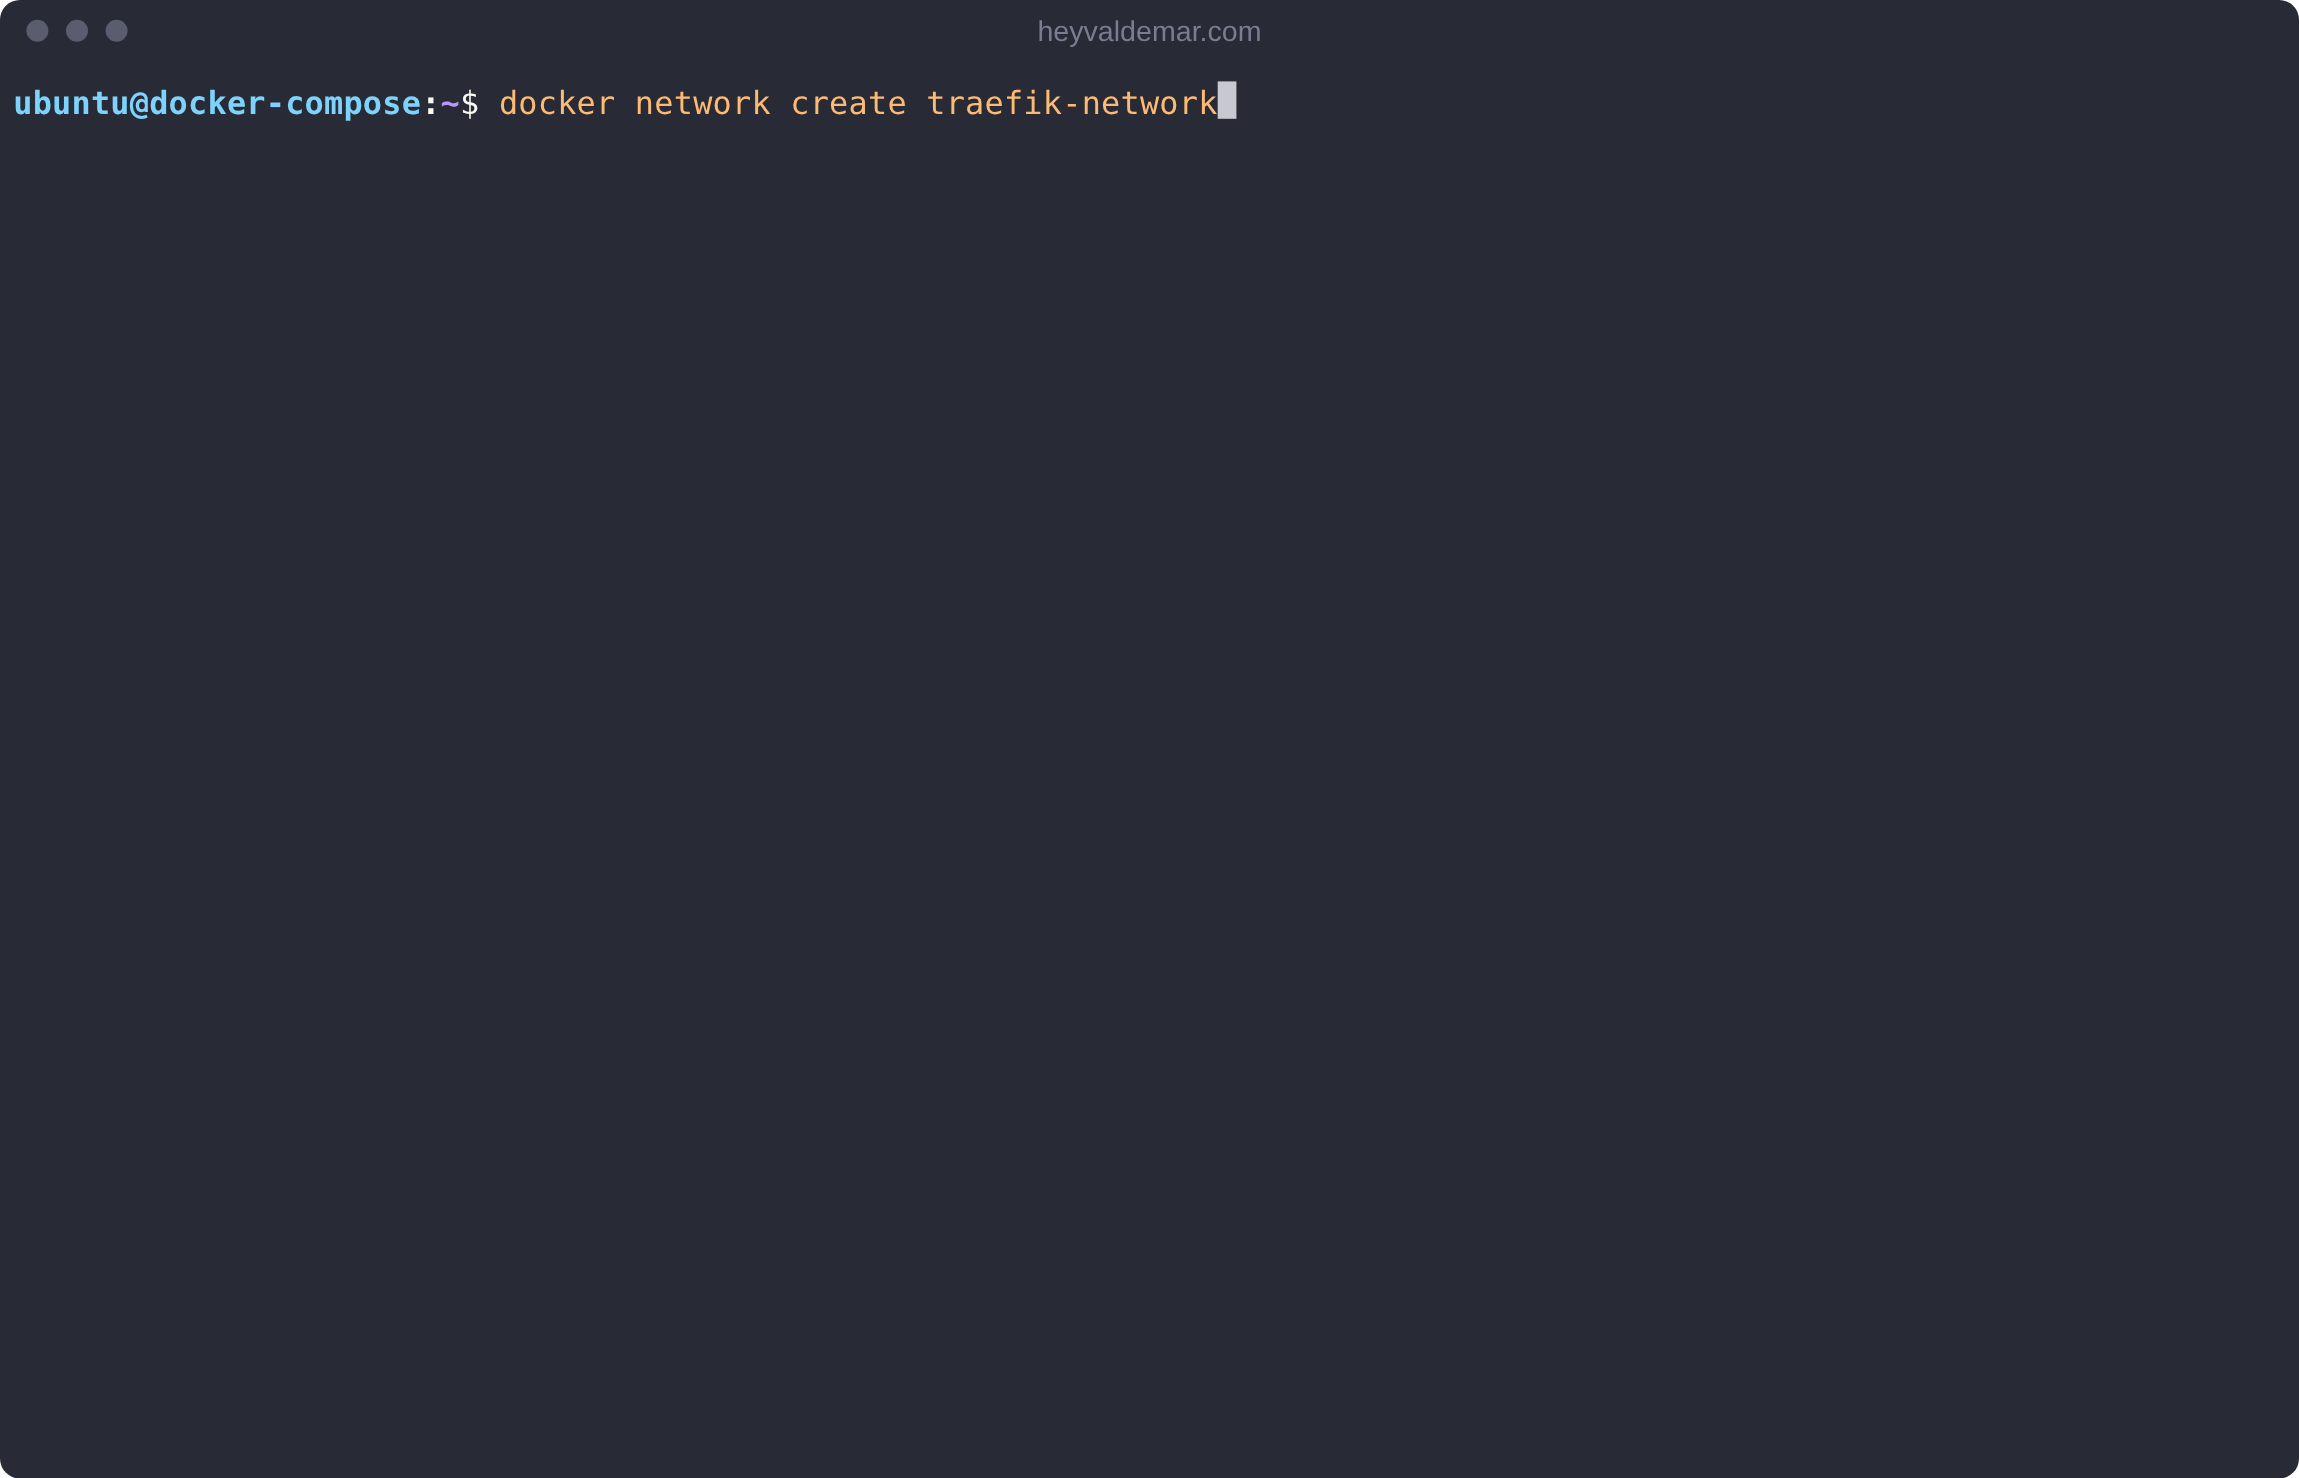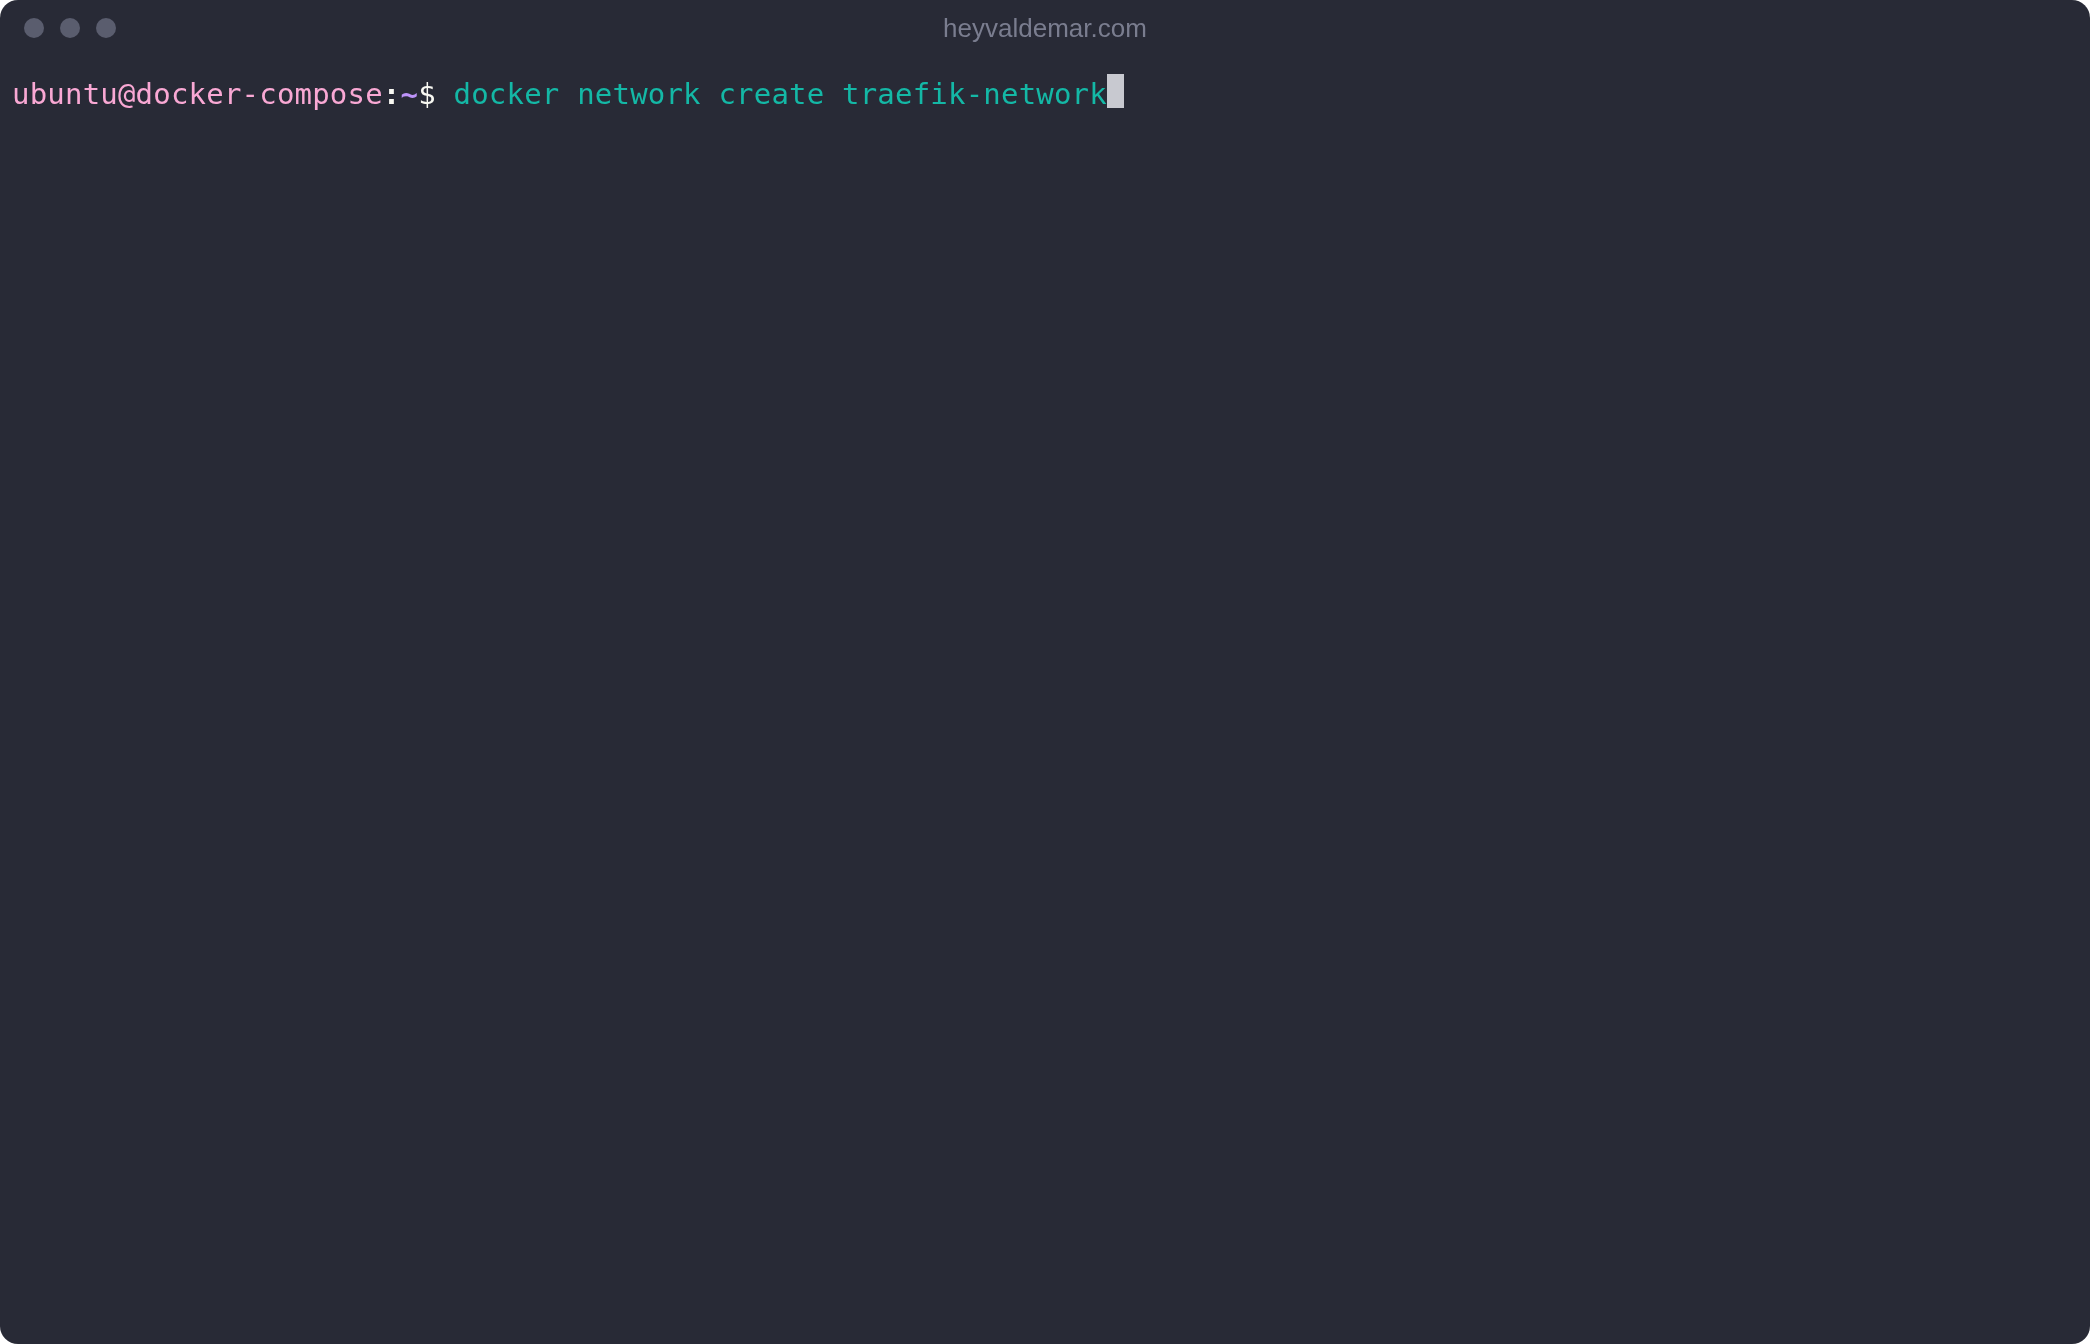--- a/index.html
+++ b/index.html
@@ -68,40 +68,40 @@
       letter-spacing: 0.2px;
     }
     
     .prompt-line {
       display: flex;
       flex-wrap: nowrap;
       white-space: pre;
     }
     
     .prompt-user-host {
-      color: #f9a8d4;
-      font-weight: normal;
+      color: #7dd3fc;
+      font-weight: bold;
     }
     
     .prompt-colon {
       color: #f8f8f2;
       font-weight: bold;
     }
     
     .prompt-path {
       color: #bd93f9;
       font-weight: bold;
     }
     
     .prompt-symbol {
       color: #f8f8f2;
     }
     
     .command-text {
-      color: #14b8a6;
+      color: #fdba74;
     }
     
     .cursor {
       display: inline-block;
       width: 17px;
       height: 34px;
       background: #c8c9d0;
       vertical-align: text-bottom;
       margin-bottom: 1px;
     }

